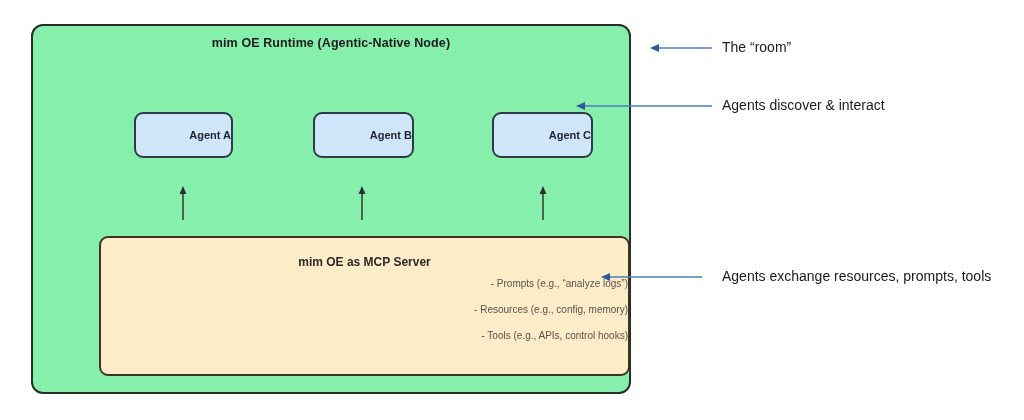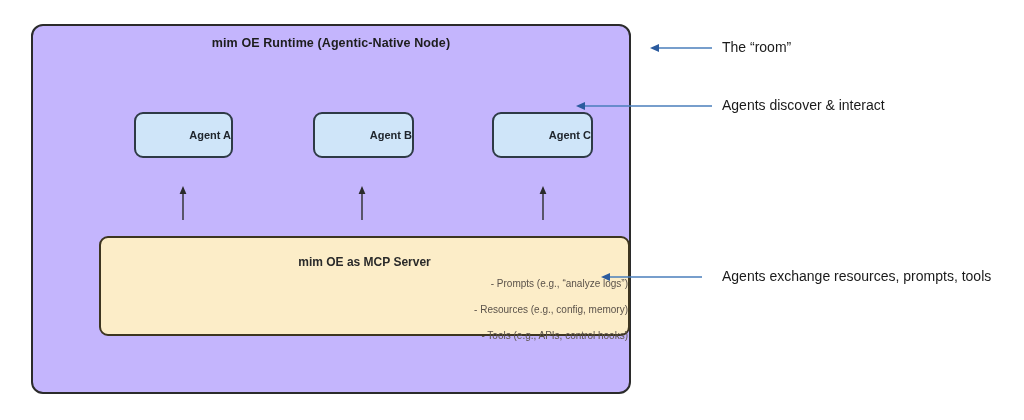--- a/index.html
+++ b/index.html
@@ -22,21 +22,21 @@
     height: 420px;
   }
 
   
   .runtime-box {
     position: absolute;
     left: 31px;
     top: 24px;
     width: 600px;
     height: 370px;
-    background: #c4b5fd;
+    background: #86efac;
     border: 2px solid #2b2b2b;
     border-radius: 12px;
     box-sizing: border-box;
   }
 
   .runtime-title {
     position: absolute;
     left: 0;
     top: 10px;
     width: 100%;
@@ -80,21 +80,21 @@
   #arrow-a { left: 144px; }
   #arrow-b { left: 323px; }
   #arrow-c { left: 504px; }
 
   
   .mcp-box {
     position: absolute;
     left: 66px;
     top: 210px;
     width: 531px;
-    height: 100px;
+    height: 140px;
     background: #fcedc8;
     border: 2px solid #3d3520;
     border-radius: 9px;
     box-sizing: border-box;
   }
   .mcp-title {
     position: absolute;
     left: 0;
     top: 17px;
     width: 100%;

